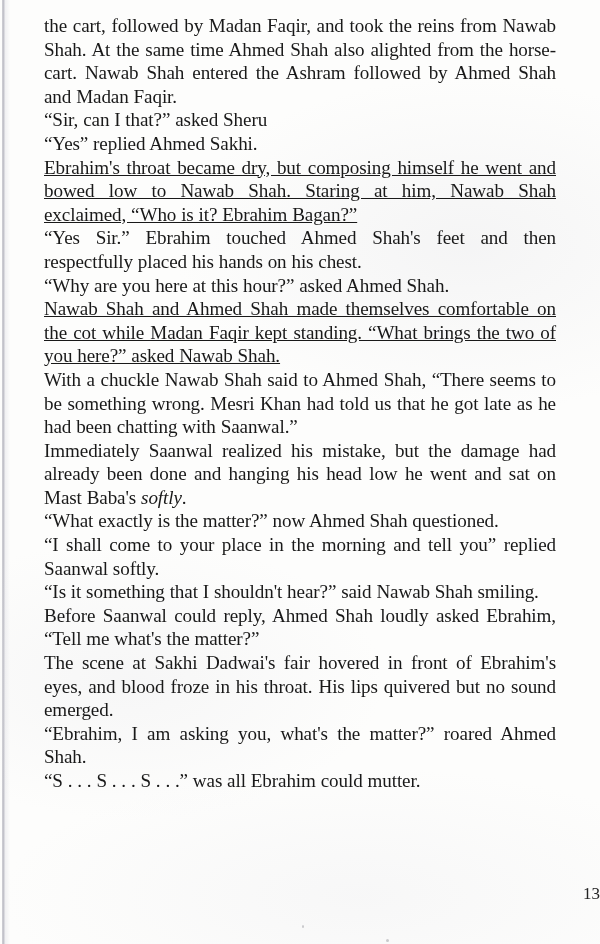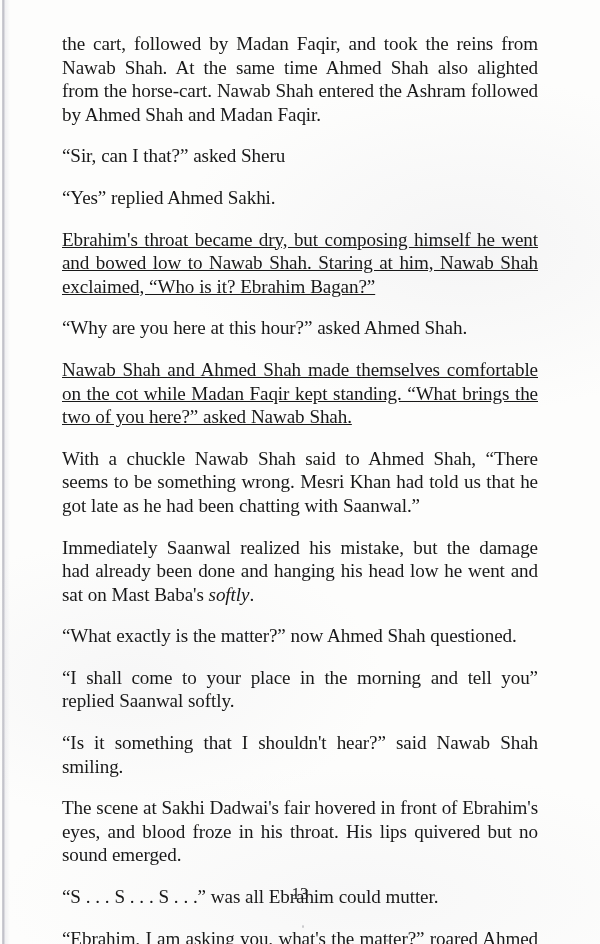--- a/index.html
+++ b/index.html
@@ -55,21 +55,21 @@
   }
 
   .text-block {
     position: absolute;
     left: 44px;
     top: 14px;
     width: 512px;
   }
 
   p.para {
-    margin: 18px;
+    margin: 0;
     text-align: justify;
     text-justify: inter-word;
     font-size: 19.1px;
     line-height: 23.6px;
     letter-spacing: -0.1px;
     word-spacing: 0.2px;
     color: #191919;
   }
   
   p.para + p.para {
@@ -83,21 +83,21 @@
 
   em.ital {
     font-style: italic;
   }
 
   .page-number {
     position: absolute;
     left: 0;
     top: 884px;
     width: 600px;
-    text-align: center;
+    text-align: right;
     font-size: 17px;
     line-height: 20px;
     color: #242424;
     font-family: "Liberation Serif", "DejaVu Serif", serif;
   }
 
   
   .speck {
     position: absolute;
     background: #b8b8bc;
@@ -114,30 +114,32 @@
 
   <div class="scan-edge"></div>
   <div class="scan-edge-soft"></div>
   <div class="paper-tone"></div>
 
   <div class="text-block" id="text-block">
       <p class="para">the cart, followed by Madan Faqir, and took the reins from Nawab Shah. At the same time Ahmed Shah also alighted from the horse-cart. Nawab Shah entered the Ashram followed by Ahmed Shah and Madan Faqir.</p>
       <p class="para">“Sir, can I that?” asked Sheru</p>
       <p class="para">“Yes” replied Ahmed Sakhi.</p>
       <p class="para gap-before">Ebrahim's throat became dry, but composing himself he went and bowed low to Nawab Shah. Staring at him, Nawab Shah exclaimed, “Who is it? Ebrahim Bagan?”</p>
+      <p class="para">“Yes Sir.” Ebrahim touched Ahmed Shah's feet and then respectfully placed his hands on his chest.</p>
       <p class="para">“Why are you here at this hour?” asked Ahmed Shah.</p>
       <p class="para gap-before">Nawab Shah and Ahmed Shah made themselves comfortable on the cot while Madan Faqir kept standing. “What brings the two of you here?” asked Nawab Shah.</p>
       <p class="para">With a chuckle Nawab Shah said to Ahmed Shah, “There seems to be something wrong. Mesri Khan had told us that he got late as he had been chatting with Saanwal.”</p>
       <p class="para">Immediately Saanwal realized his mistake, but the damage had already been done and hanging his head low he went and sat on Mast Baba's <em class="ital">softly</em>.</p>
       <p class="para">“What exactly is the matter?” now Ahmed Shah questioned.</p>
       <p class="para">“I shall come to your place in the morning and tell you” replied Saanwal softly.</p>
       <p class="para">“Is it something that I shouldn't hear?” said Nawab Shah smiling.</p>
+      <p class="para">Before Saanwal could reply, Ahmed Shah loudly asked Ebrahim, “Tell me what's the matter?”</p>
       <p class="para">The scene at Sakhi Dadwai's fair hovered in front of Ebrahim's eyes, and blood froze in his throat. His lips quivered but no sound emerged.</p>
+      <p class="para">“Ebrahim, I am asking you, what's the matter?” roared Ahmed Shah.</p>
       <p class="para">“S . . . S . . . S . . .” was all Ebrahim could mutter.</p>
-      <p class="para">“Ebrahim, I am asking you, what's the matter?” roared Ahmed Shah.</p>
     </div>
 
   <div class="page-number">13</div>
 
   <div class="speck s1"></div>
   <div class="speck s2"></div>
 
 </div>
 
 </body></html>

